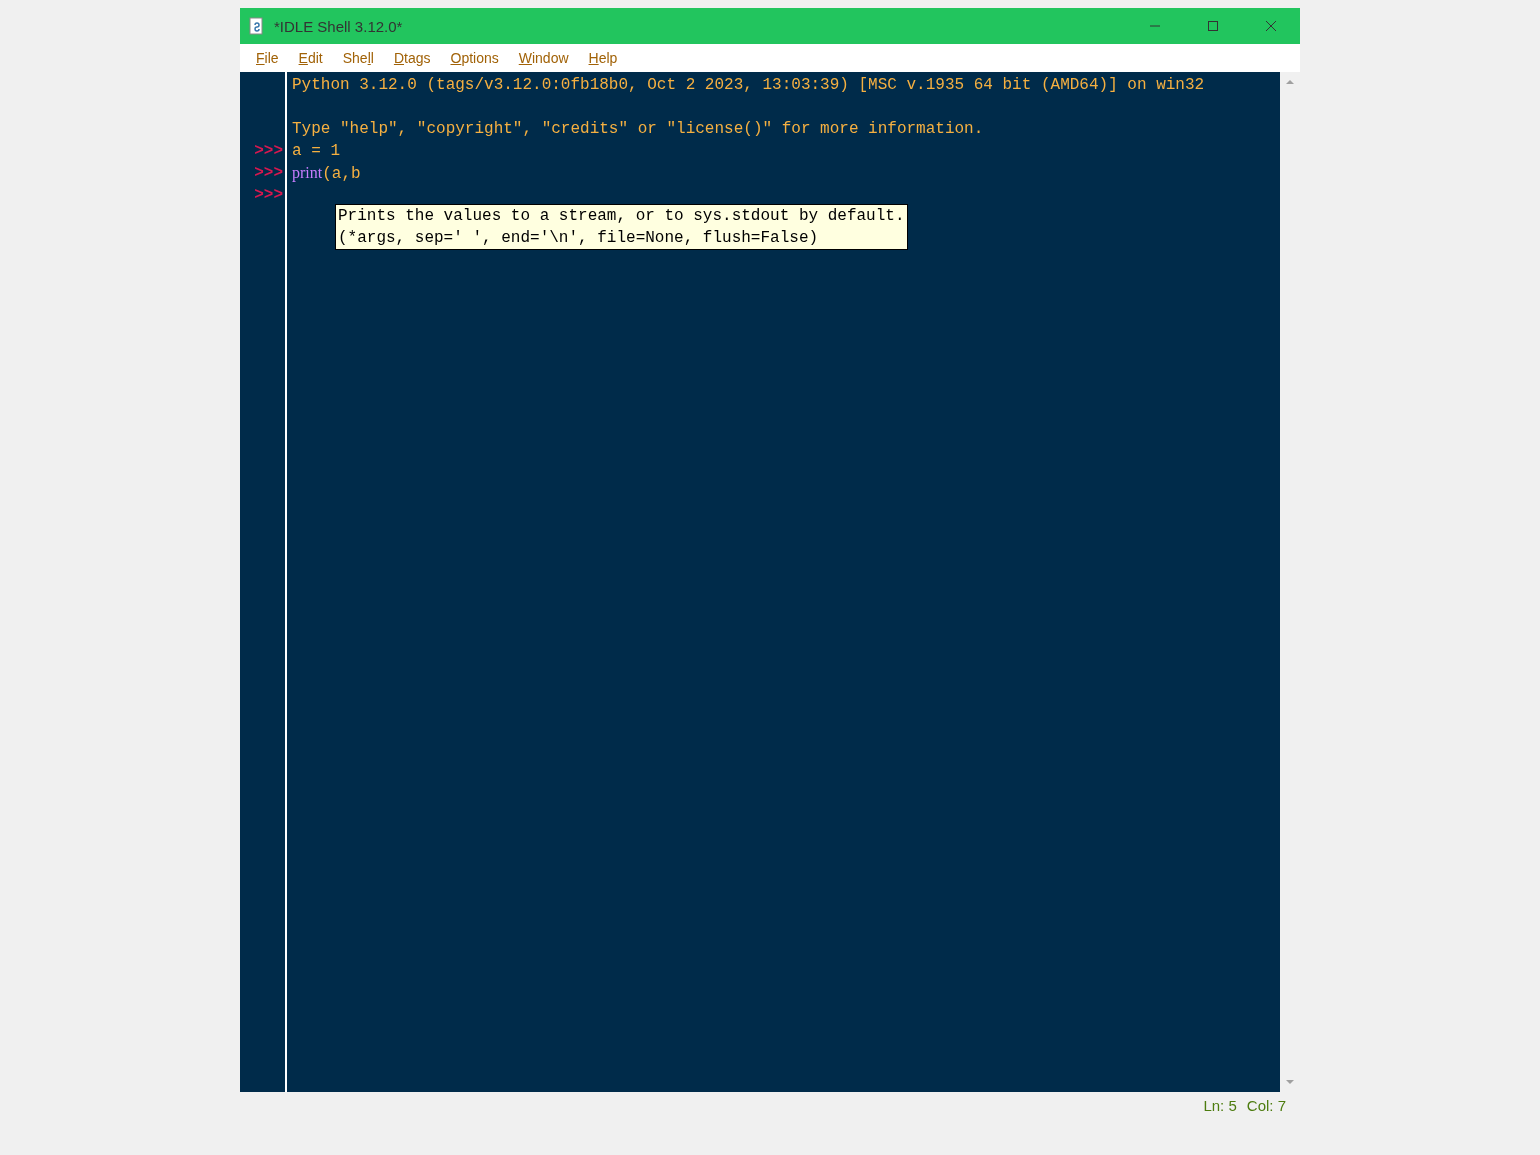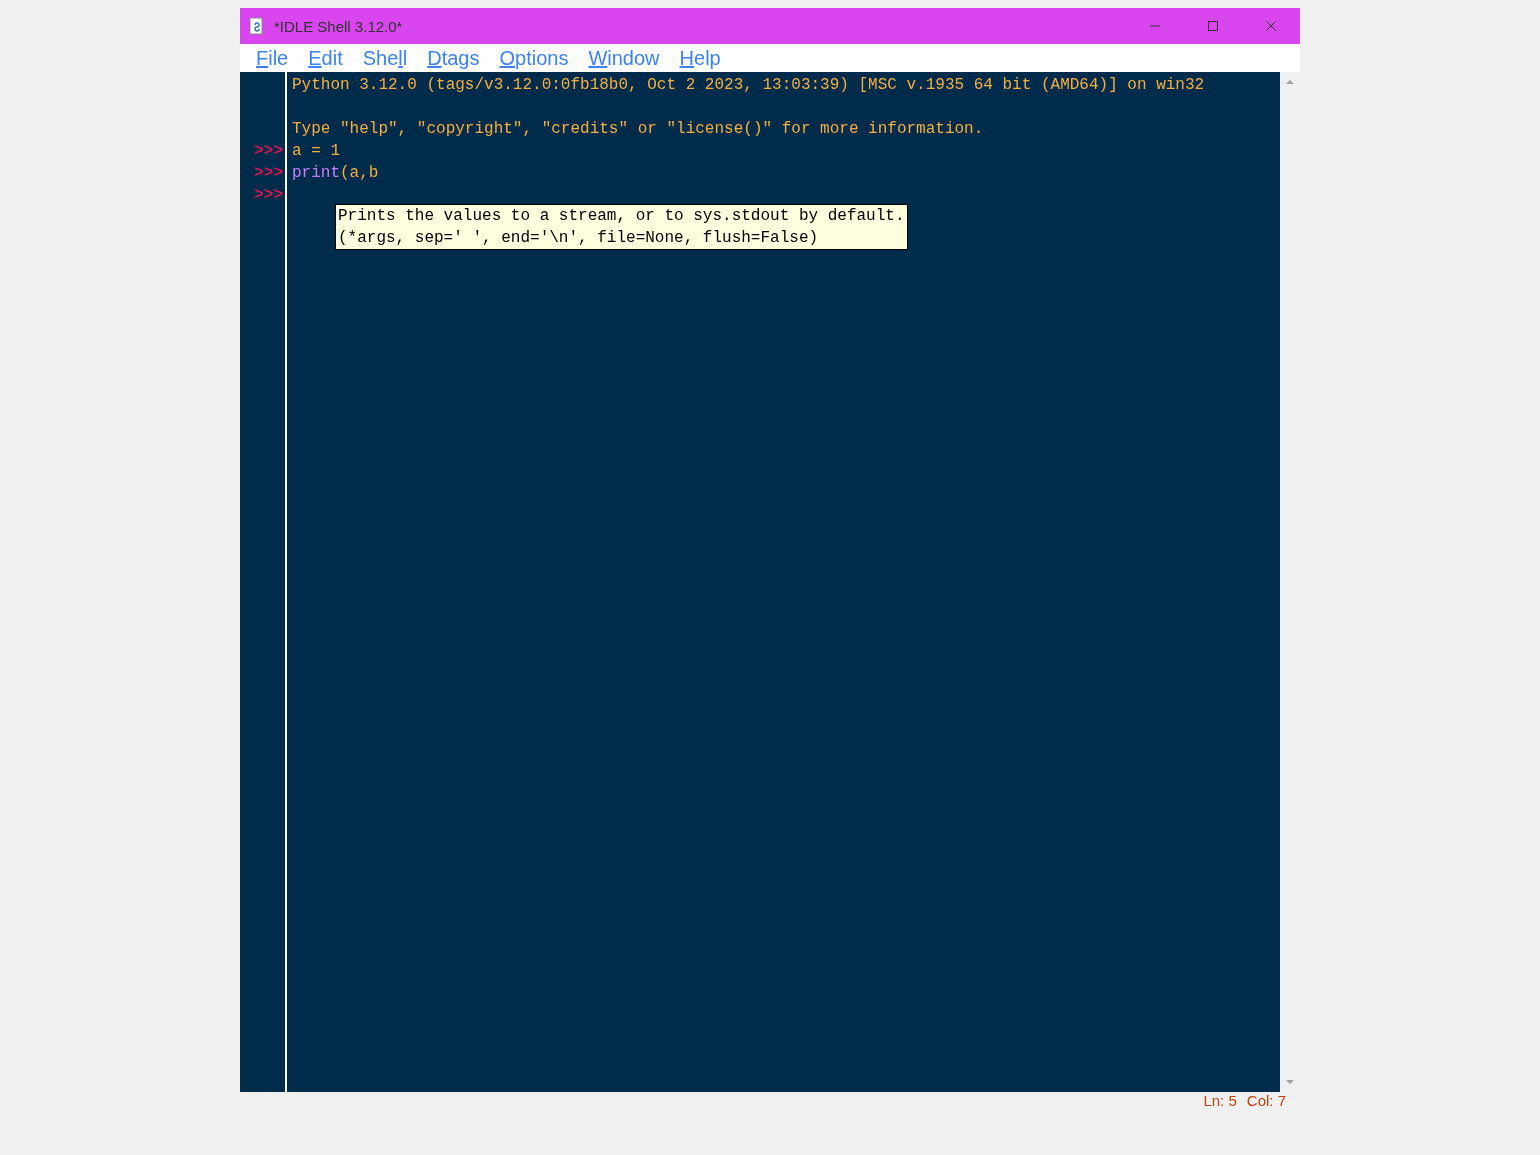--- a/index.html
+++ b/index.html
@@ -16,21 +16,21 @@
       left: 240px;
       top: 8px;
       width: 1060px;
       background: #ffffff;
     }
     .titlebar {
       height: 36px;
       display: flex;
       align-items: center;
       padding-left: 8px;
-      background: #d946ef;
+      background: #22c55e;
     }
     .titlebar-icon {
       width: 20px;
       height: 20px;
       margin-right: 6px;
       display: inline-flex;
       align-items: center;
       justify-content: center;
     }
     .titlebar-title {
@@ -53,22 +53,22 @@
     .menubar {
       height: 28px;
       display: flex;
       align-items: center;
       padding-left: 6px;
       gap: 0;
       background: #ffffff;
     }
     .menu-item {
       padding: 2px 10px;
-      color: #3b82f6;
-      font-size: 20px;
+      color: #a16207;
+      font-size: 14px;
       cursor: default;
     }
     .menu-item .ul { text-decoration: underline; }
     .shell-area {
       position: relative;
       display: flex;
       height: 1020px;
       background: #002b4a;
     }
     .gutter {
@@ -90,21 +90,21 @@
     .code {
       flex: 1;
       padding: 2px 4px 16px 5px;
       font-family: "Courier New", monospace;
       font-size: 16px;
       line-height: 22px;
       color: #dddddd;
       position: relative;
     }
     .orange { color: #f5b041; }
-    .builtin { color: #c77dff; }
+    .builtin { color: #c77dff; font-family: Liberation Serif, serif; }
     .calltip {
       position: absolute;
       left: 48px;
       top: 132px;
       background: #ffffe0;
       border: 1px solid #000;
       color: #000;
       font-family: "Courier New", monospace;
       font-size: 16px;
       line-height: 22px;
@@ -128,25 +128,25 @@
       color: #888;
       font-size: 10px;
     }
     .scroll-arrow.up { top: 0; }
     .scroll-arrow.down { bottom: 0; }
     .statusbar {
       height: 26px;
       background: #f0f0f0;
       display: flex;
       justify-content: flex-end;
-      align-items: flex-start;
+      align-items: center;
       padding-right: 14px;
       gap: 10px;
       font-size: 15px;
-      color: #c2410c;
+      color: #4d7c0f;
     }
     .code-line { height: 22px; white-space: pre; }
     .banner { white-space: normal; max-width: 960px; }
   </style>
 </head>
 <body>
 
 <div class="window">
 
   <div class="titlebar">

